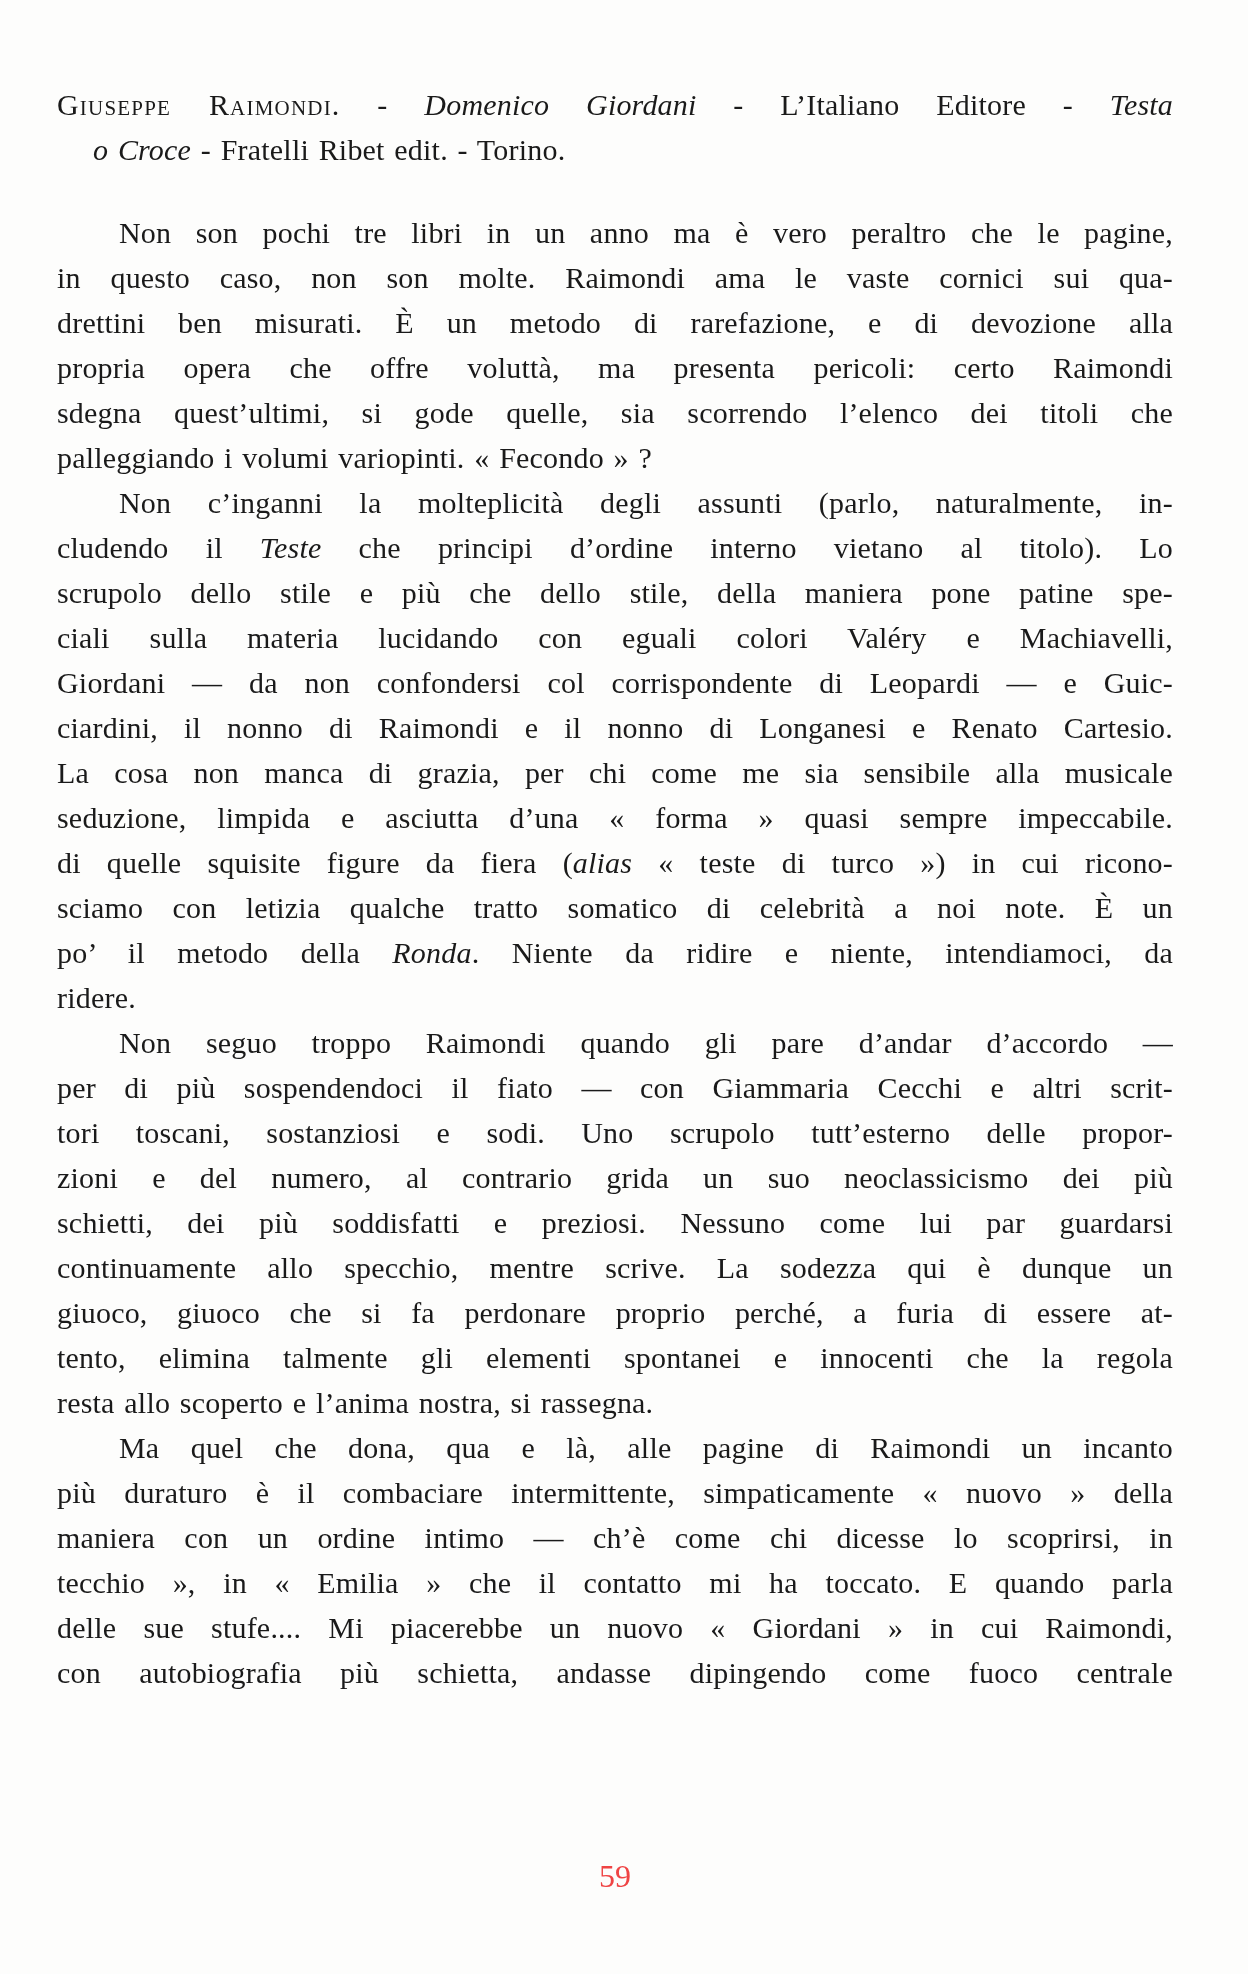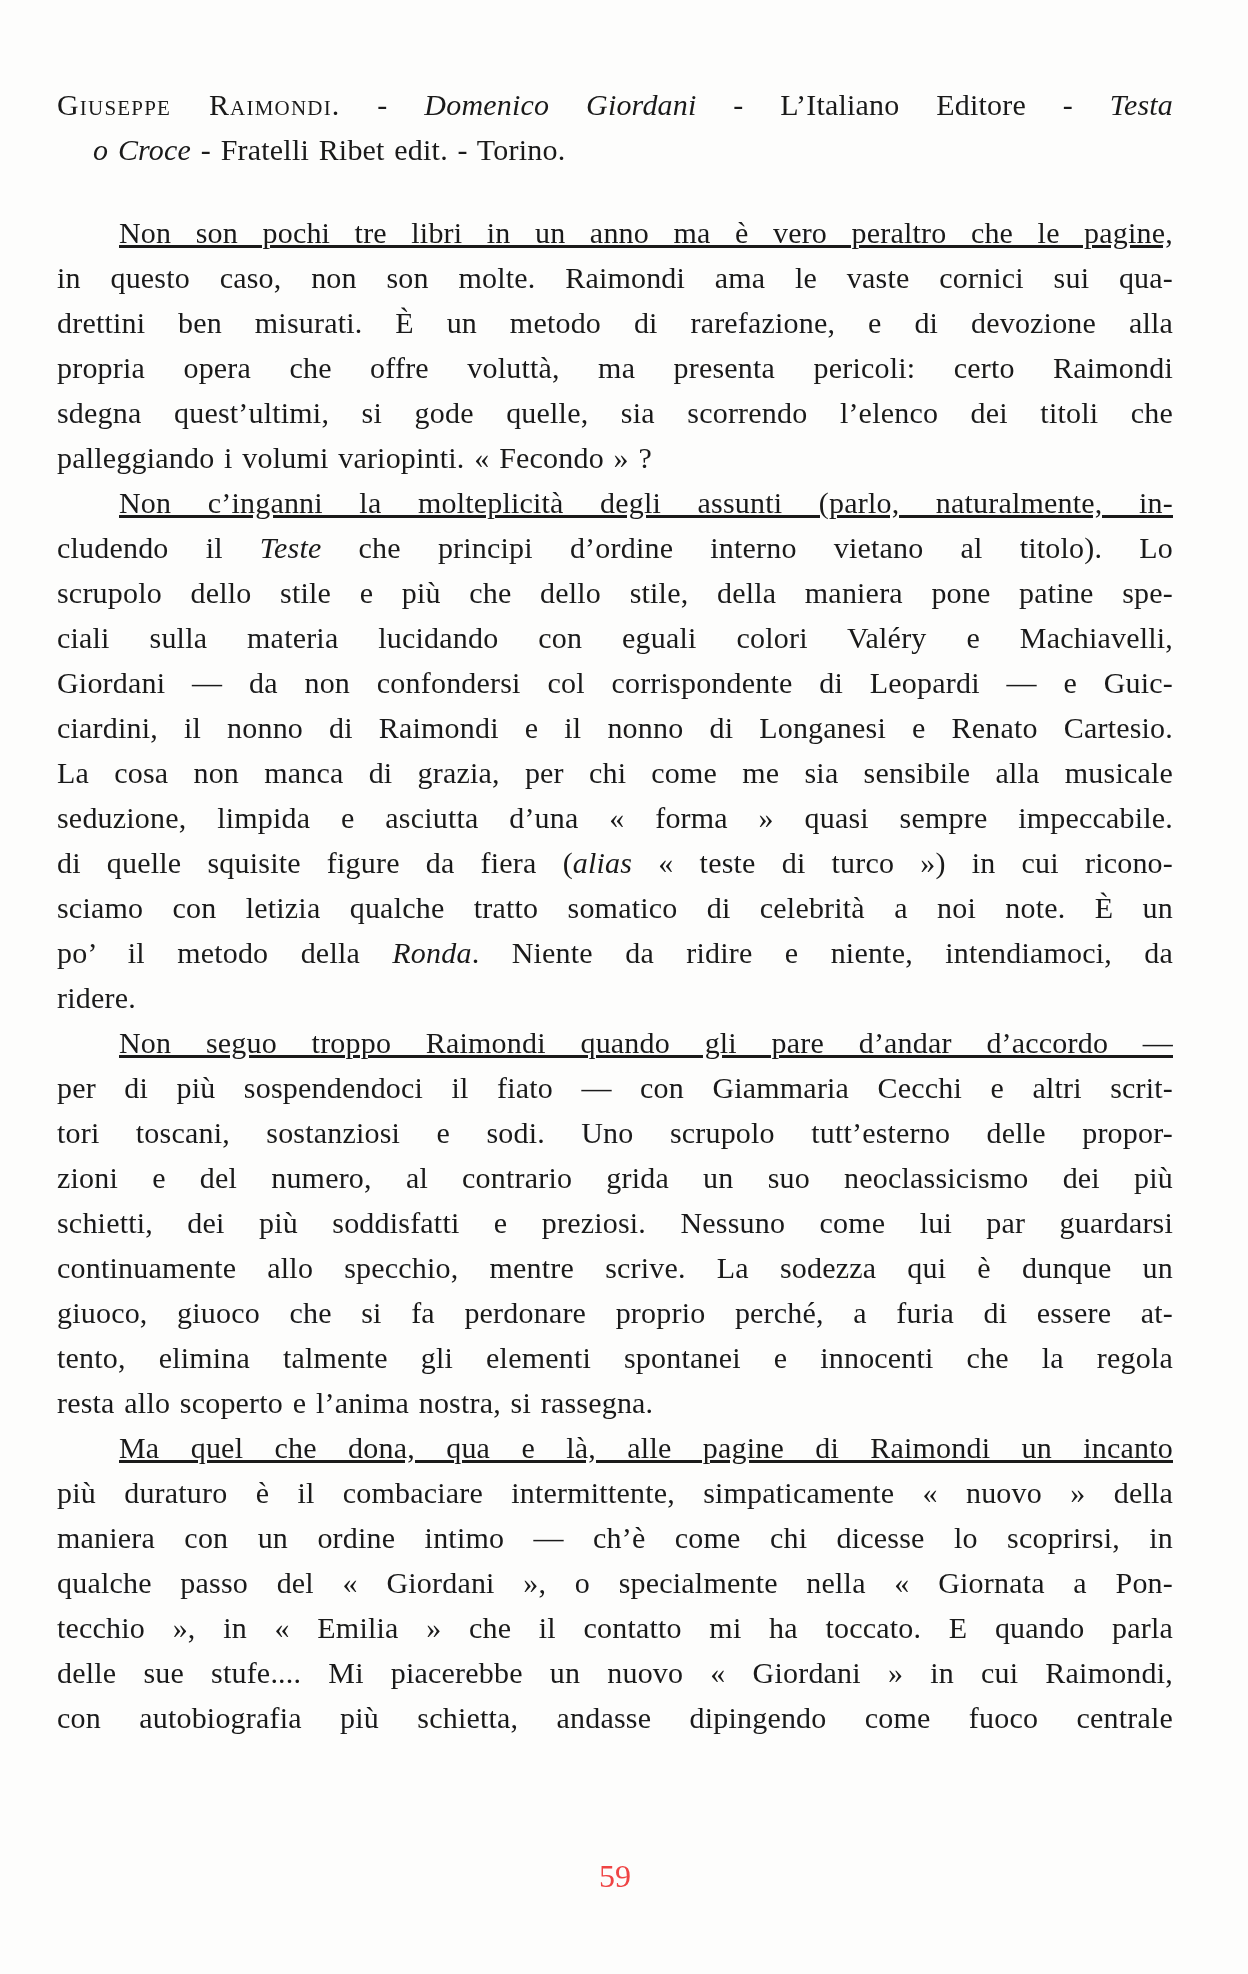--- a/index.html
+++ b/index.html
@@ -29,21 +29,21 @@
   .block { margin: 0; }
   .block.header { margin-bottom: 38px; }
   .line {
     text-align: left;
     white-space: normal;
   }
   .line.fill {
     text-align: justify;
     text-align-last: justify;
   }
-  .line.indent { text-indent: 62px; text-decoration: underline; }
+  .line.indent { text-indent: 62px; }
   .line.hang { padding-left: 36px; }
   .seg-normal { font-style: normal; }
   .seg-italic { font-style: italic; }
   .seg-smallcaps {
     font-variant: small-caps;
     letter-spacing: 1.2px;
   }
   .page-number {
     position: absolute;
     left: 57px;
@@ -93,20 +93,19 @@
         <div class="line fill"><span class="seg-normal">schietti, dei più soddisfatti e preziosi. Nessuno come lui par guardarsi</span></div>
         <div class="line fill"><span class="seg-normal">continuamente allo specchio, mentre scrive. La sodezza qui è dunque un</span></div>
         <div class="line fill"><span class="seg-normal">giuoco, giuoco che si fa perdonare proprio perché, a furia di essere at-</span></div>
         <div class="line fill"><span class="seg-normal">tento, elimina talmente gli elementi spontanei e innocenti che la regola</span></div>
         <div class="line"><span class="seg-normal">resta allo scoperto e l’anima nostra, si rassegna.</span></div>
       </div>
       <div class="block paragraph">
         <div class="line fill indent"><span class="seg-normal">Ma quel che dona, qua e là, alle pagine di Raimondi un incanto</span></div>
         <div class="line fill"><span class="seg-normal">più duraturo è il combaciare intermittente, simpaticamente « nuovo » della</span></div>
         <div class="line fill"><span class="seg-normal">maniera con un ordine intimo — ch’è come chi dicesse lo scoprirsi, in</span></div>
-        <div class="line fill"><span class="seg-normal">qualche passo del « Giordani », o specialmente nella « Giornata a Pon-</span></div>
         <div class="line fill"><span class="seg-normal">tecchio », in « Emilia » che il contatto mi ha toccato. E quando parla</span></div>
         <div class="line fill"><span class="seg-normal">delle sue stufe.... Mi piacerebbe un nuovo « Giordani » in cui Raimondi,</span></div>
         <div class="line fill"><span class="seg-normal">con autobiografia più schietta, andasse dipingendo come fuoco centrale</span></div>
       </div>
     </div>
   <div class="page-number">59</div>
 </div>
 
 </body></html>

